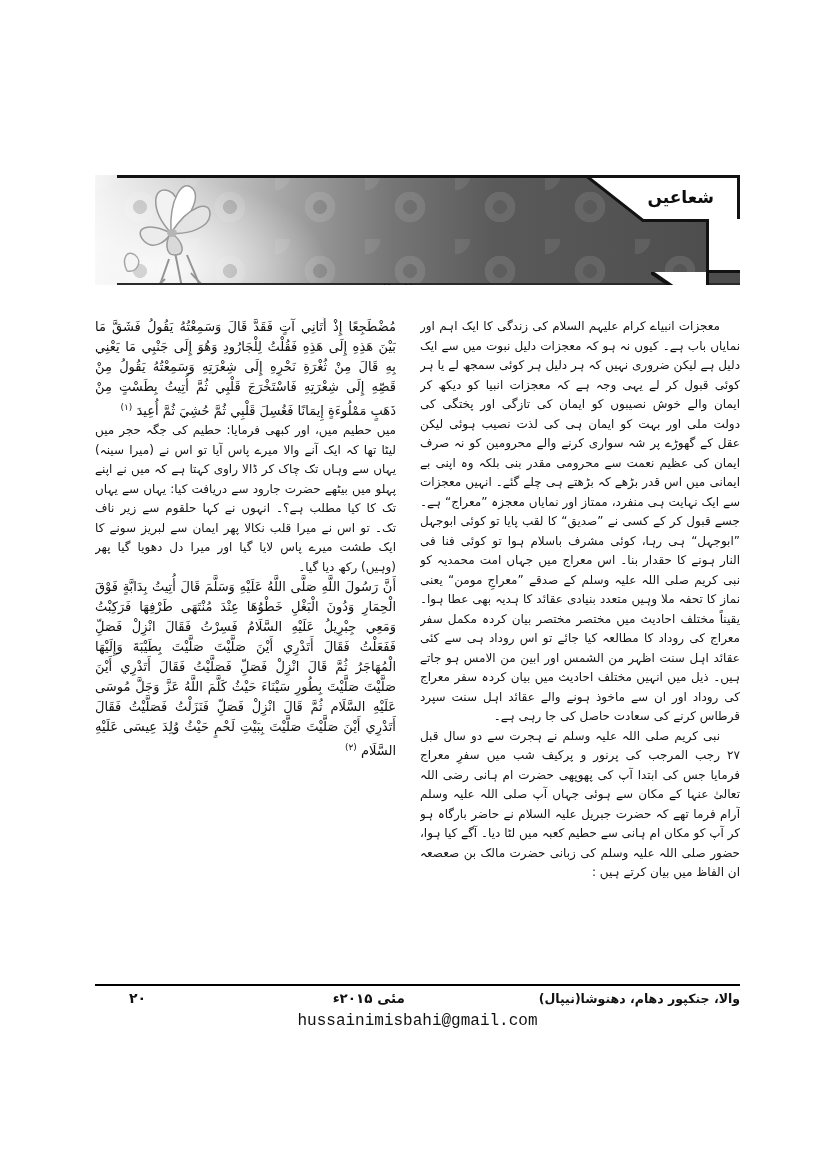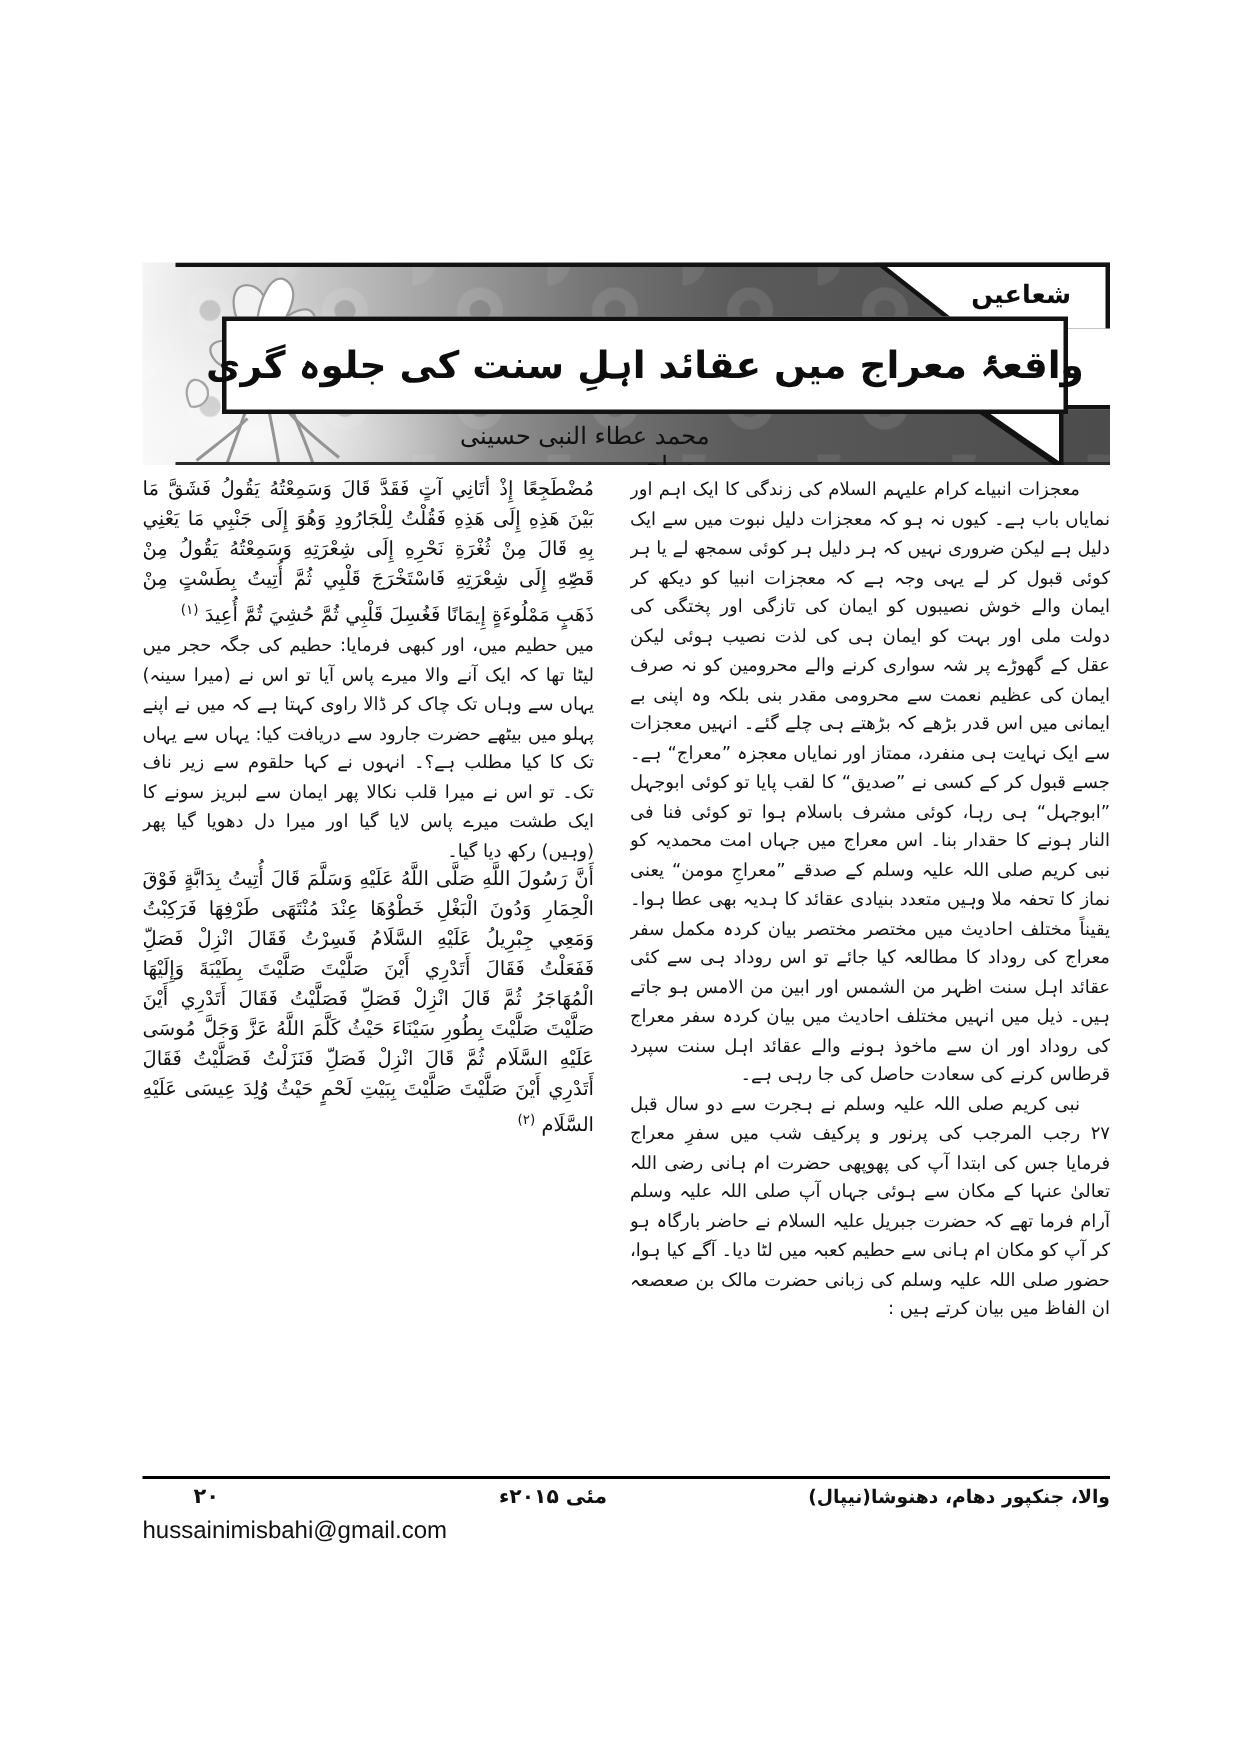--- a/index.html
+++ b/index.html
@@ -1,20 +1,20 @@
 <!DOCTYPE html>
 <html lang="ur" dir="ltr"><head>
 <meta charset="utf-8">
 <style>
   html,body{margin:0;padding:0;background:#ffffff;}
   .page{position:relative;width:826px;height:1169px;background:#ffffff;overflow:hidden;
         font-family:"DejaVu Sans",sans-serif;color:#161616;}
 
   
-  .banner{position:absolute;left:95px;top:175px;width:645px;height:135px;overflow:hidden;
+  .banner{position:absolute;left:95px;top:175px;width:645px;height:110px;overflow:hidden;
     background:
       radial-gradient(ellipse 260px 150px at 12% 85%, rgba(255,255,255,.85), rgba(255,255,255,0) 60%),
       linear-gradient(90deg,#f4f4f4 0%,#d9d9d9 12%,#a9a9a9 28%,#767676 46%,#5a5a5a 62%,#4c4c4c 100%);}
   .banner-pattern{position:absolute;inset:0;
       background-image:
         radial-gradient(circle 26px at 45px 32px, rgba(255,255,255,.10) 0 58%, rgba(0,0,0,0) 60%),
         radial-gradient(circle 15px at 45px 32px, rgba(0,0,0,.16) 0 45%, rgba(0,0,0,0) 48%),
         radial-gradient(circle 26px at 0px 0px, rgba(255,255,255,.08) 0 58%, rgba(0,0,0,0) 60%);
       background-size:90px 64px,90px 64px,90px 64px;}
   .banner-topline{position:absolute;left:22px;right:0;top:0;height:3px;background:#121212;}
@@ -51,22 +51,22 @@
   p.arabic sup{font-size:9px;}
   p.quote{margin-top:2px;}
 
   
   .footer-rule{position:absolute;left:95px;top:984px;width:645px;height:0;border-top:2.5px solid #000;}
   .footer-row{position:absolute;left:95px;top:990px;width:645px;direction:rtl;display:flex;
       align-items:baseline;font-size:13px;color:#111;}
   .footer-address{flex:1;text-align:right;font-size:12.5px;font-weight:bold;}
   .footer-date{flex:1;text-align:left;font-size:13.5px;font-weight:bold;}
   .footer-page{flex:1;text-align:left;font-size:14px;font-weight:bold;padding-left:6px;margin-left:28px;}
-  .footer-email{position:absolute;left:95px;top:1012px;width:645px;text-align:left;direction:ltr;
-      font-family:Liberation Sans, sans-serif;font-size:16px;color:#111;}
+  .footer-email{position:absolute;left:95px;top:1012px;width:645px;text-align:center;direction:ltr;
+      font-family:Liberation Mono, monospace;font-size:16px;color:#111;}
 </style>
 </head>
 <body>
 
 <div class="page">
 
   <header class="banner">
     <div class="banner-pattern"></div>
 
     <svg class="flower" viewBox="0 0 195 135">
@@ -98,23 +98,20 @@
       <span class="tab-label">شعاعیں</span>
     </div>
 
     <div class="strip"></div>
     <div class="vline"></div>
     <svg class="corner" viewBox="0 0 55 38">
       <polygon points="0,0 55,0 55,38" fill="#ffffff"></polygon>
       <line x1="0" y1="0" x2="55" y2="38" stroke="#121212" stroke-width="4"></line>
     </svg>
 
-    <div class="title-box">
-      <h1>واقعۂ معراج میں عقائد اہلِ سنت کی جلوہ گری</h1>
-    </div>
 
     <div class="author">محمد عطاء النبی حسینی مصباحی</div>
   </header>
 
   <main class="columns">
 
     <section class="col col-right">
       <p class="urdu indent"><span>معجزات انبیاے کرام علیہم السلام کی زندگی کا ایک اہم اور نمایاں باب ہے۔ کیوں نہ ہو کہ معجزات دلیل نبوت میں سے ایک دلیل ہے لیکن ضروری نہیں کہ ہر دلیل ہر کوئی سمجھ لے یا ہر کوئی قبول کر لے یہی وجہ ہے کہ معجزات انبیا کو دیکھ کر ایمان والے خوش نصیبوں کو ایمان کی تازگی اور پختگی کی دولت ملی اور بہت کو ایمان ہی کی لذت نصیب ہوئی لیکن عقل کے گھوڑے پر شہ سواری کرنے والے محرومین کو نہ صرف ایمان کی عظیم نعمت سے محرومی مقدر بنی بلکہ وہ اپنی بے ایمانی میں اس قدر بڑھے کہ بڑھتے ہی چلے گئے۔ انہیں معجزات سے ایک نہایت ہی منفرد، ممتاز اور نمایاں معجزہ ”معراج“ ہے۔ جسے قبول کر کے کسی نے ”صدیق“ کا لقب پایا تو کوئی ابوجہل ”ابوجہل“ ہی رہا، کوئی مشرف باسلام ہوا تو کوئی فنا فی النار ہونے کا حقدار بنا۔ اس معراج میں جہاں امت محمدیہ کو نبی کریم صلی اللہ علیہ وسلم کے صدقے ”معراجِ مومن“ یعنی نماز کا تحفہ ملا وہیں متعدد بنیادی عقائد کا ہدیہ بھی عطا ہوا۔ یقیناً مختلف احادیث میں مختصر مختصر بیان کردہ مکمل سفر معراج کی روداد کا مطالعہ کیا جائے تو اس روداد ہی سے کئی عقائد اہل سنت اظہر من الشمس اور ابین من الامس ہو جاتے ہیں۔ ذیل میں انہیں مختلف احادیث میں بیان کردہ سفر معراج کی روداد اور ان سے ماخوذ ہونے والے عقائد اہل سنت سپرد قرطاس کرنے کی سعادت حاصل کی جا رہی ہے۔</span></p>
       <p class="urdu indent"><span>نبی کریم صلی اللہ علیہ وسلم نے ہجرت سے دو سال قبل ۲۷ رجب المرجب کی پرنور و پرکیف شب میں سفرِ معراج فرمایا جس کی ابتدا آپ کی پھوپھی حضرت ام ہانی رضی اللہ تعالیٰ عنہا کے مکان سے ہوئی جہاں آپ صلی اللہ علیہ وسلم آرام فرما تھے کہ حضرت جبریل علیہ السلام نے حاضر بارگاہ ہو کر آپ کو مکان ام ہانی سے حطیم کعبہ میں لٹا دیا۔ آگے کیا ہوا، حضور صلی اللہ علیہ وسلم کی زبانی حضرت مالک بن صعصعہ ان الفاظ میں بیان کرتے ہیں :</span></p>
     </section>

